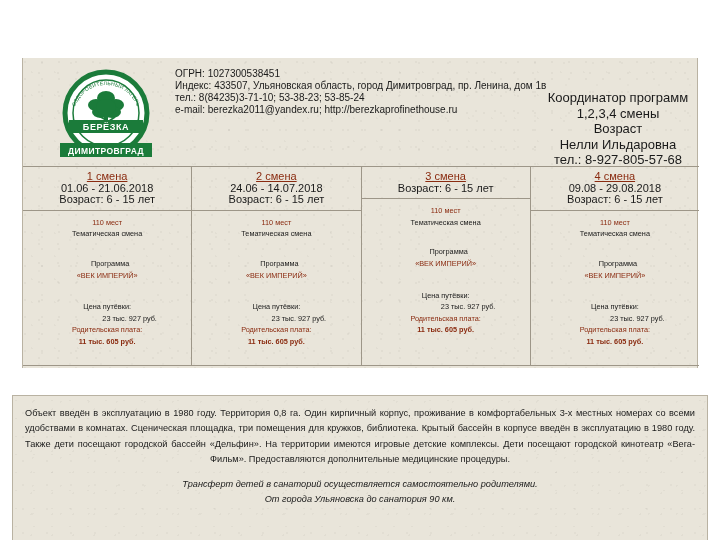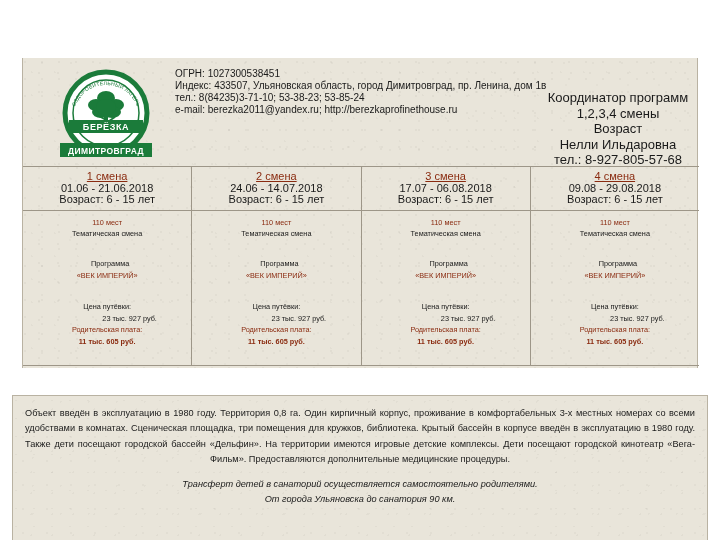--- a/index.html
+++ b/index.html
@@ -252,21 +252,20 @@
         <div class="block b-program-name">«ВЕК ИМПЕРИЙ»</div>
         <div class="block b-price-label">Цена путёвки:</div>
         <div class="block b-price-value">23 тыс. 927 руб.</div>
         <div class="block b-parent-label">Родительская плата:</div>
         <div class="block b-parent-value">11 тыс. 605 руб.</div>
       </div>
 
       <div class="shift-col">
         <div class="shift-head">
           <div class="shift-title">3 смена</div>
-          <div class="shift-dates">17.07 - 06.08.2018</div>
           <div class="shift-age">Возраст: 6 - 15 лет</div>
         </div>
         <div class="shift-rule"></div>
         <div class="block b-places">110 мест</div>
         <div class="block b-theme">Тематическая смена</div>
         <div class="block b-program-label">Программа</div>
         <div class="block b-program-name">«ВЕК ИМПЕРИЙ»</div>
         <div class="block b-price-label">Цена путёвки:</div>
         <div class="block b-price-value">23 тыс. 927 руб.</div>
         <div class="block b-parent-label">Родительская плата:</div>

